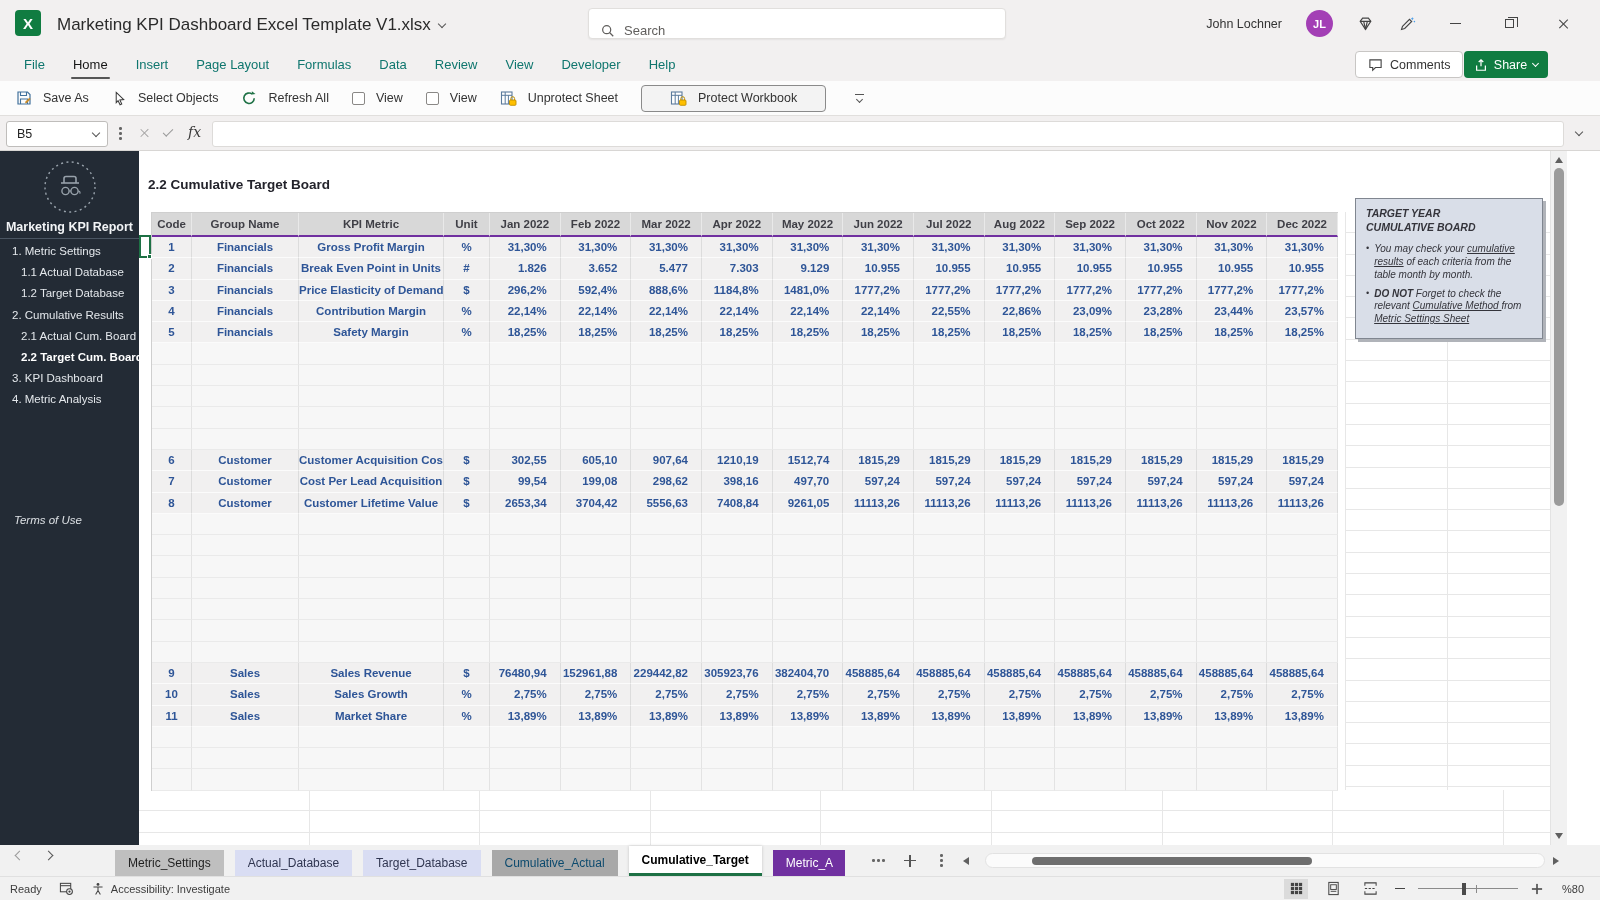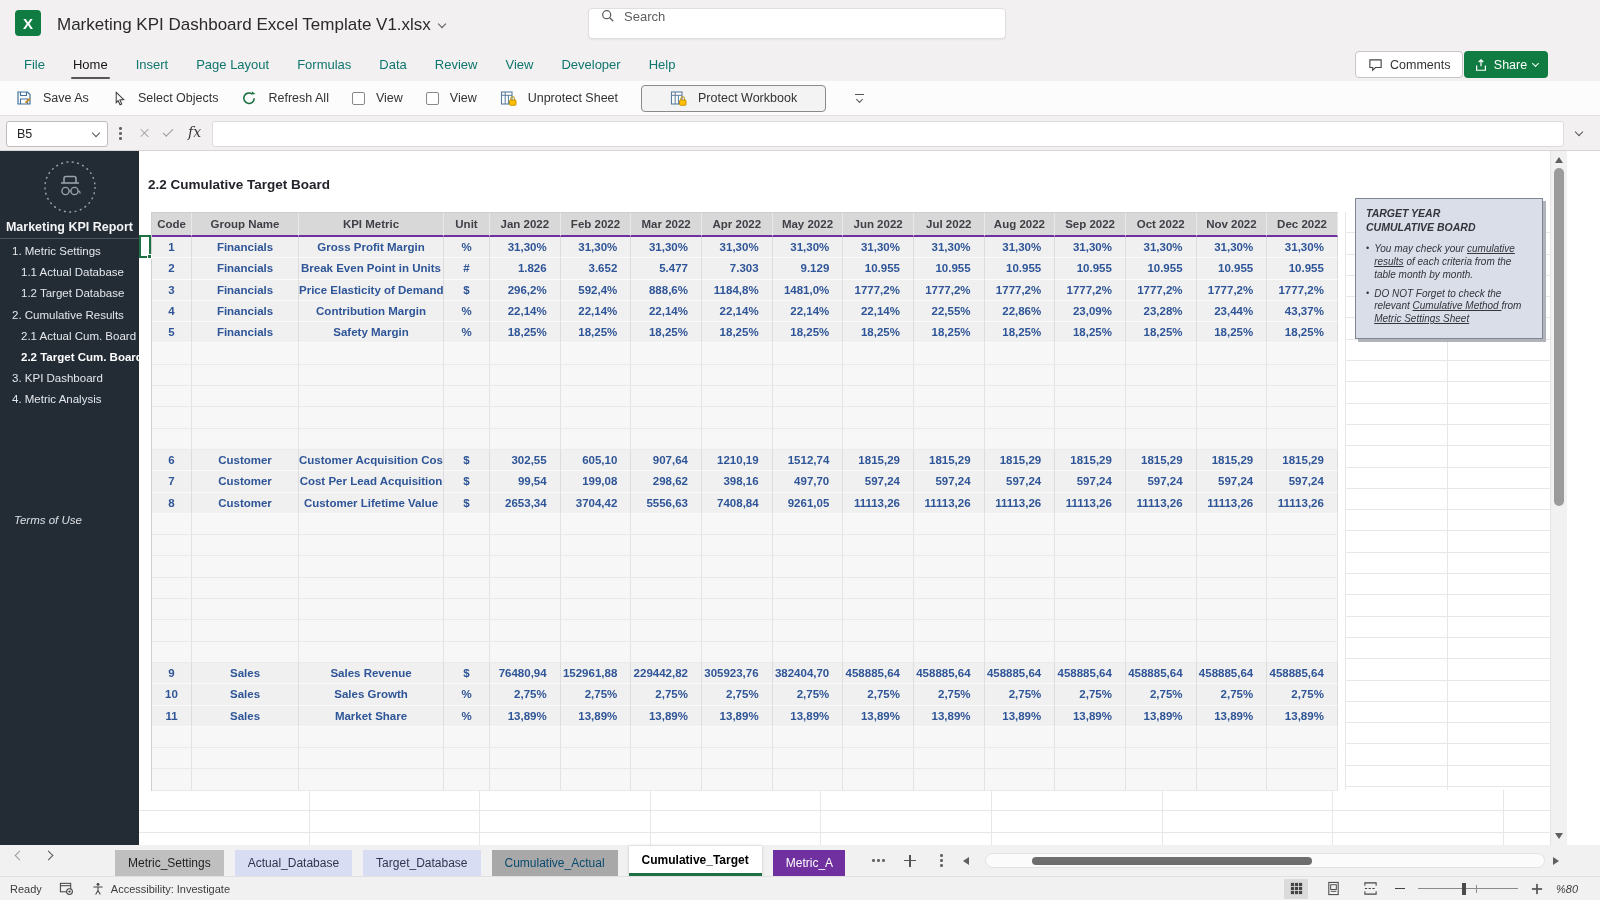--- a/index.html
+++ b/index.html
@@ -8,21 +8,21 @@
             font-family:"Liberation Sans", sans-serif; background:#fff; color:#333; }
 
   
   .titlebar { position:absolute; left:0; top:0; width:1600px; height:47px; background:#F2F0F0; }
   .xl-logo { position:absolute; left:15px; top:10px; width:26px; height:26px; border-radius:4px;
              background:var(--excel-green); color:#fff; font-weight:bold; font-size:15px;
              display:flex; align-items:center; justify-content:center; }
   .doc-title { position:absolute; left:57px; top:15px; font-size:17px; color:#2b2b2b; display:flex; align-items:center; gap:8px;}
   .chev { display:inline-block; width:6px; height:6px; border-right:1.4px solid #555; border-bottom:1.4px solid #555; transform:rotate(45deg); }
   .searchbox { position:absolute; left:588px; top:8px; width:418px; height:31px; background:#fff;
-               border:1px solid #E1DFDD; border-radius:4px; display:flex; align-items:flex-start; padding-left:12px; gap:9px; box-shadow:0 1px 2px rgba(0,0,0,.06);}
+               border:1px solid #E1DFDD; border-radius:4px; display:flex; align-items:flex-end; padding-left:12px; gap:9px; box-shadow:0 1px 2px rgba(0,0,0,.06);}
   .searchbox input { border:none; outline:none; font-size:13px; color:#444; width:340px; background:transparent; font-family:inherit;}
   .searchbox input::placeholder { color:#605E5C; }
   .tb-right { position:absolute; right:0; top:0; height:47px; display:flex; align-items:center; gap:24px; padding-right:22px; }
   .user-name { font-size:12.5px; color:#333; }
   .avatar { width:27px; height:27px; border-radius:50%; background:var(--avatar-purple); color:#fff;
             font-size:11px; font-weight:bold; display:flex; align-items:center; justify-content:center; }
   .win-btn { width:30px; height:30px; display:flex; align-items:center; justify-content:center; }
   .hbar { width:11px; height:1.5px; background:#444; }
   .restore { width:9px; height:9px; border:1.2px solid #444; position:relative; }
   .restore::after { content:''; position:absolute; top:-3.5px; left:2px; width:9px; height:9px;
@@ -99,21 +99,21 @@
                  text-align:center; overflow:hidden; white-space:nowrap; }
   table.kpi td.val { text-align:right; padding-right:13px; }
   table.kpi tr.spacer td { background:#F7F7F7; border-right:1px solid #E3E3E3; border-bottom:1px solid #EAEAEA; }
 
   .note { position:absolute; left:1216px; top:47px; width:188px; height:141px; background:var(--note-fill);
           border:1px solid #808690; box-shadow:3px 3px 0 #B0B3B9; padding:8px 9px 6px 10px; z-index:5;}
   .note-title { font-size:10.5px; font-weight:bold; font-style:italic; color:#34343B; line-height:1.3; }
   .note ul { list-style:none; margin-top:9px; }
   .note li { display:flex; gap:5px; font-size:10px; font-style:italic; color:#34343B; line-height:1.28; margin-bottom:6px;}
   .note li .mark { font-size:9px; }
-  .note .u { text-decoration:underline; } .note .b { font-weight:normal; }
+  .note .u { text-decoration:underline; } .note .b { font-weight:bold; }
 
   
   .vscroll { position:absolute; left:1550px; top:151px; width:17px; height:694px; background:#F1F1F1; border-left:1px solid #E3E3E3;}
   .tri-up { width:0;height:0;border-left:4.5px solid transparent;border-right:4.5px solid transparent;border-bottom:6px solid #606060;}
   .tri-down{ width:0;height:0;border-left:4.5px solid transparent;border-right:4.5px solid transparent;border-top:6px solid #606060;}
   .tri-left{ width:0;height:0;border-top:4.5px solid transparent;border-bottom:4.5px solid transparent;border-right:6px solid #606060;}
   .tri-right{width:0;height:0;border-top:4.5px solid transparent;border-bottom:4.5px solid transparent;border-left:6px solid #606060;}
   .vscroll .arr { position:absolute; left:0; width:16px; height:16px; display:flex; align-items:center; justify-content:center;}
   .vscroll .thumb { position:absolute; left:3px; top:17px; width:10px; height:338px; background:#9B9B9B; border-radius:5px; }
 
@@ -141,39 +141,61 @@
   .statusbar { position:absolute; left:0; top:876px; width:1600px; height:24px; background:#F1F1F1; border-top:1px solid #E0E0E0;
                display:flex; align-items:center; font-size:11px; color:#3C3C3C; }
   .sb-left { display:flex; align-items:center; gap:17px; padding-left:10px; }
   .sb-right { position:absolute; right:10px; display:flex; align-items:center; gap:13px; }
   .view-btn { width:24px; height:20px; display:flex; align-items:center; justify-content:center; }
   .view-btn.active { background:#DBDBDB; }
   .zoom-slider { position:relative; width:100px; height:14px; }
   .zoom-slider .track { position:absolute; left:0; top:6.5px; width:100px; height:1px; background:#8A8A8A; }
   .zoom-slider .tick { position:absolute; left:58px; top:3px; width:1px; height:8px; background:#8A8A8A; }
   .zoom-slider .knob { position:absolute; left:44px; top:1px; width:4px; height:12px; background:#4A4A4A; }
-  .zoom-val { width:34px; text-align:left;font-style:italic; }
+  .zoom-val { width:34px; text-align:center; }
 </style>
 </head>
 <body>
 
 <div class="screen">
 
   <div class="titlebar">
     <span class="xl-logo">X</span>
     <span class="doc-title">
       <span>Marketing KPI Dashboard Excel Template V1.xlsx</span>
       <span class="chev" style="margin-top:-3px"></span>
     </span>
     <div class="searchbox">
       <svg width="14" height="14" viewBox="0 0 16 16">
           <circle cx="6.5" cy="6.5" r="4.6" fill="none" stroke="#5f5d5b" stroke-width="1.4"></circle>
           <path d="M10 10l4 4" stroke="#5f5d5b" stroke-width="1.4"></path>
         </svg>
       <input type="text" placeholder="Search" style="">
+    </div>
+    <div class="tb-right">
+      <span class="user-name">John Lochner</span>
+      <span class="avatar">JL</span>
+      <svg width="17" height="17" viewBox="0 0 16 16">
+          <path d="M3 6l2.3-3h5.4L13 6l-5 7.5z" fill="none" stroke="#444" stroke-width="1.1"></path>
+          <path d="M3 6h10M6.3 6L8 13.5 9.7 6" fill="none" stroke="#444" stroke-width="1.1"></path>
+        </svg>
+      <svg width="18" height="18" viewBox="0 0 18 18">
+          <path d="M3.5 14.5l1-3.2 7-7 2.2 2.2-7 7z" fill="none" stroke="#444" stroke-width="1.1"></path>
+          <path d="M13.8 3.2l.5-1.2.5 1.2 1.2.5-1.2.5-.5 1.2-.5-1.2-1.2-.5z" fill="#4A9EE8"></path>
+          <circle cx="16.4" cy="6.6" r=".8" fill="#4A9EE8"></circle>
+        </svg>
+      <span class="win-btn">
+          <span class="hbar"></span>
+        </span>
+      <span class="win-btn">
+          <span class="restore"></span>
+        </span>
+      <span class="win-btn">
+          <span class="xicon"></span>
+        </span>
     </div>
   </div>
 
   <div class="menubar">
     <div class="rtabs">
         <div class="rtab">File</div>
         <div class="rtab active">Home</div>
         <div class="rtab">Insert</div>
         <div class="rtab">Page Layout</div>
         <div class="rtab">Formulas</div>
@@ -410,21 +432,21 @@
             <td class="val">22,14%</td>
             <td class="val">22,14%</td>
             <td class="val">22,14%</td>
             <td class="val">22,14%</td>
             <td class="val">22,14%</td>
             <td class="val">22,55%</td>
             <td class="val">22,86%</td>
             <td class="val">23,09%</td>
             <td class="val">23,28%</td>
             <td class="val">23,44%</td>
-            <td class="val">43,37%</td>
+            <td class="val">23,57%</td>
           </tr>
           <tr>
             <td class="c-code">5</td>
             <td class="c-group">Financials</td>
             <td class="c-metric">Safety Margin</td>
             <td class="c-unit">%</td>
             <td class="val">18,25%</td>
             <td class="val">18,25%</td>
             <td class="val">18,25%</td>
             <td class="val">18,25%</td>

